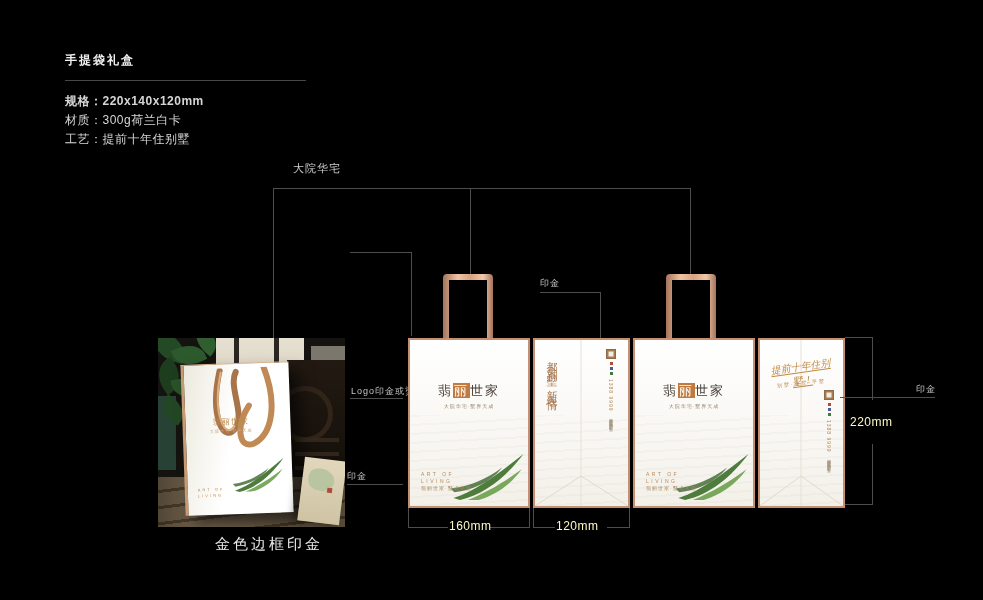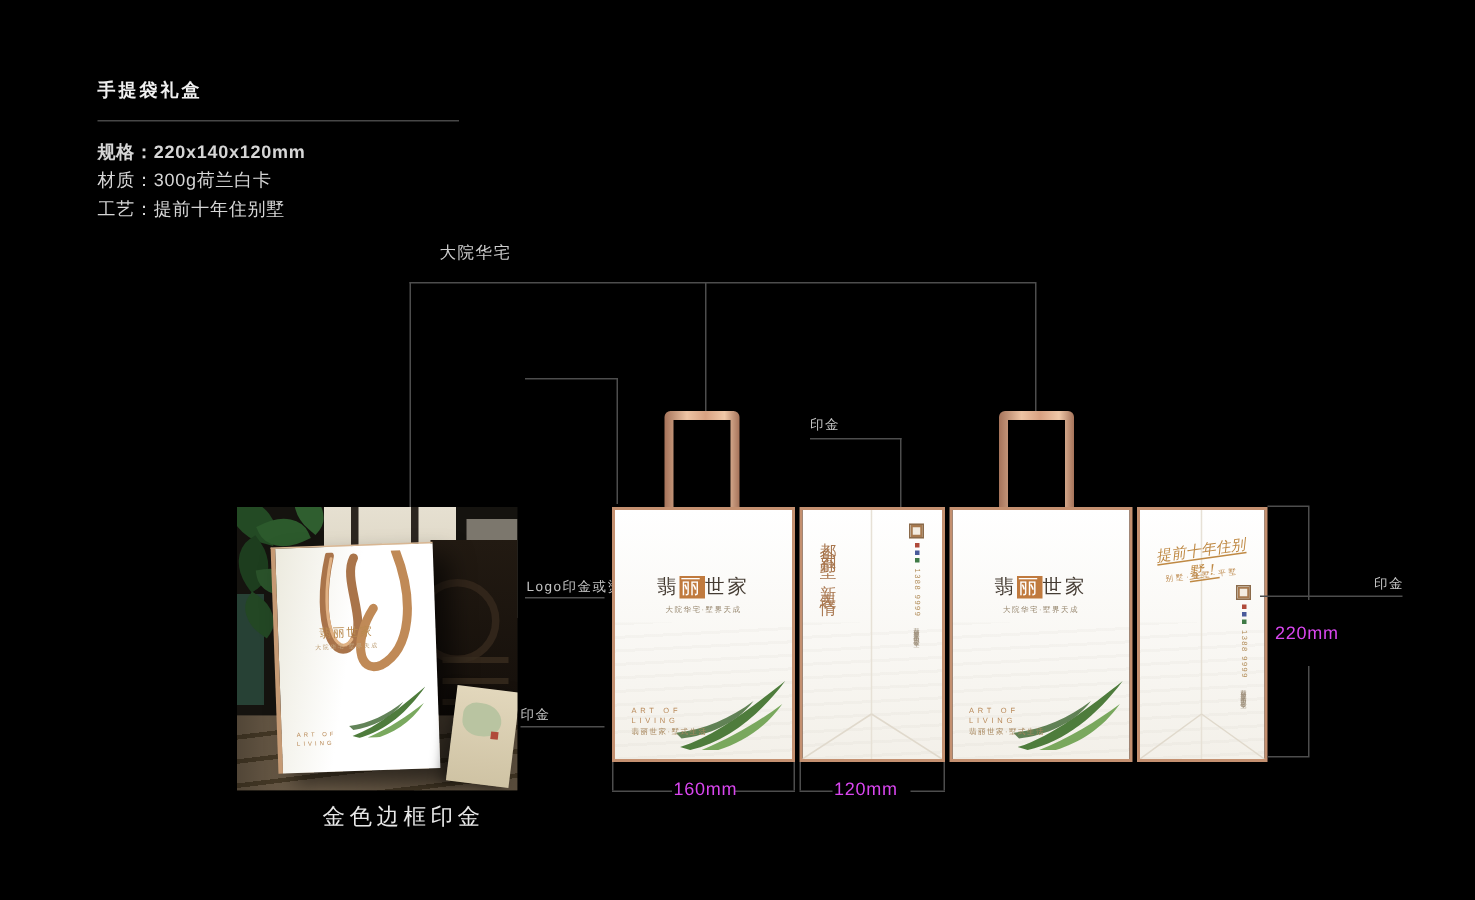--- a/index.html
+++ b/index.html
@@ -10,21 +10,21 @@
   .ln{position:absolute;background:#4d4d4d;}
   .ln-h{height:1px;}
   .ln-v{width:1px;}
   
   .title{left:65px;top:52px;font-size:12px;font-weight:700;color:#f0f0f0;letter-spacing:2px;}
   .title-rule{left:65px;top:80px;width:241px;height:1px;background:#474747;}
   .spec-row{left:65px;font-size:12px;color:#d6d6d6;letter-spacing:.5px;}
   
   .note{color:#cfcfcf;font-size:11px;letter-spacing:1px;}
   .note-sm{color:#c3c3c3;font-size:9px;letter-spacing:1px;}
-  .dim{color:#d946ef;font-size:12px;letter-spacing:.5px;}
+  .dim{color:#fef9c3;font-size:12px;letter-spacing:.5px;}
   
   .handle{position:absolute;top:274px;width:50px;height:64px;border-radius:4px 4px 0 0;
           background:linear-gradient(90deg,#a5735a,#eec4a4 30%,#d8a182 55%,#f0c8a8 80%,#a5735a);}
   .handle .hole{position:absolute;left:6px;right:6px;top:6px;bottom:0;background:#000;}
   
   .panel{position:absolute;top:338px;height:170px;box-sizing:border-box;
          border:2px solid #c49070;background:linear-gradient(180deg,#ffffff,#f7f5f0 70%,#f3f0e9);}
   .panel::after{content:"";position:absolute;left:0;right:0;bottom:0;height:55%;
          background:repeating-linear-gradient(177deg,rgba(90,80,60,.03) 0 2px,transparent 2px 9px);}
   .logo-block{position:relative;text-align:center;margin-top:42px;z-index:2;}

